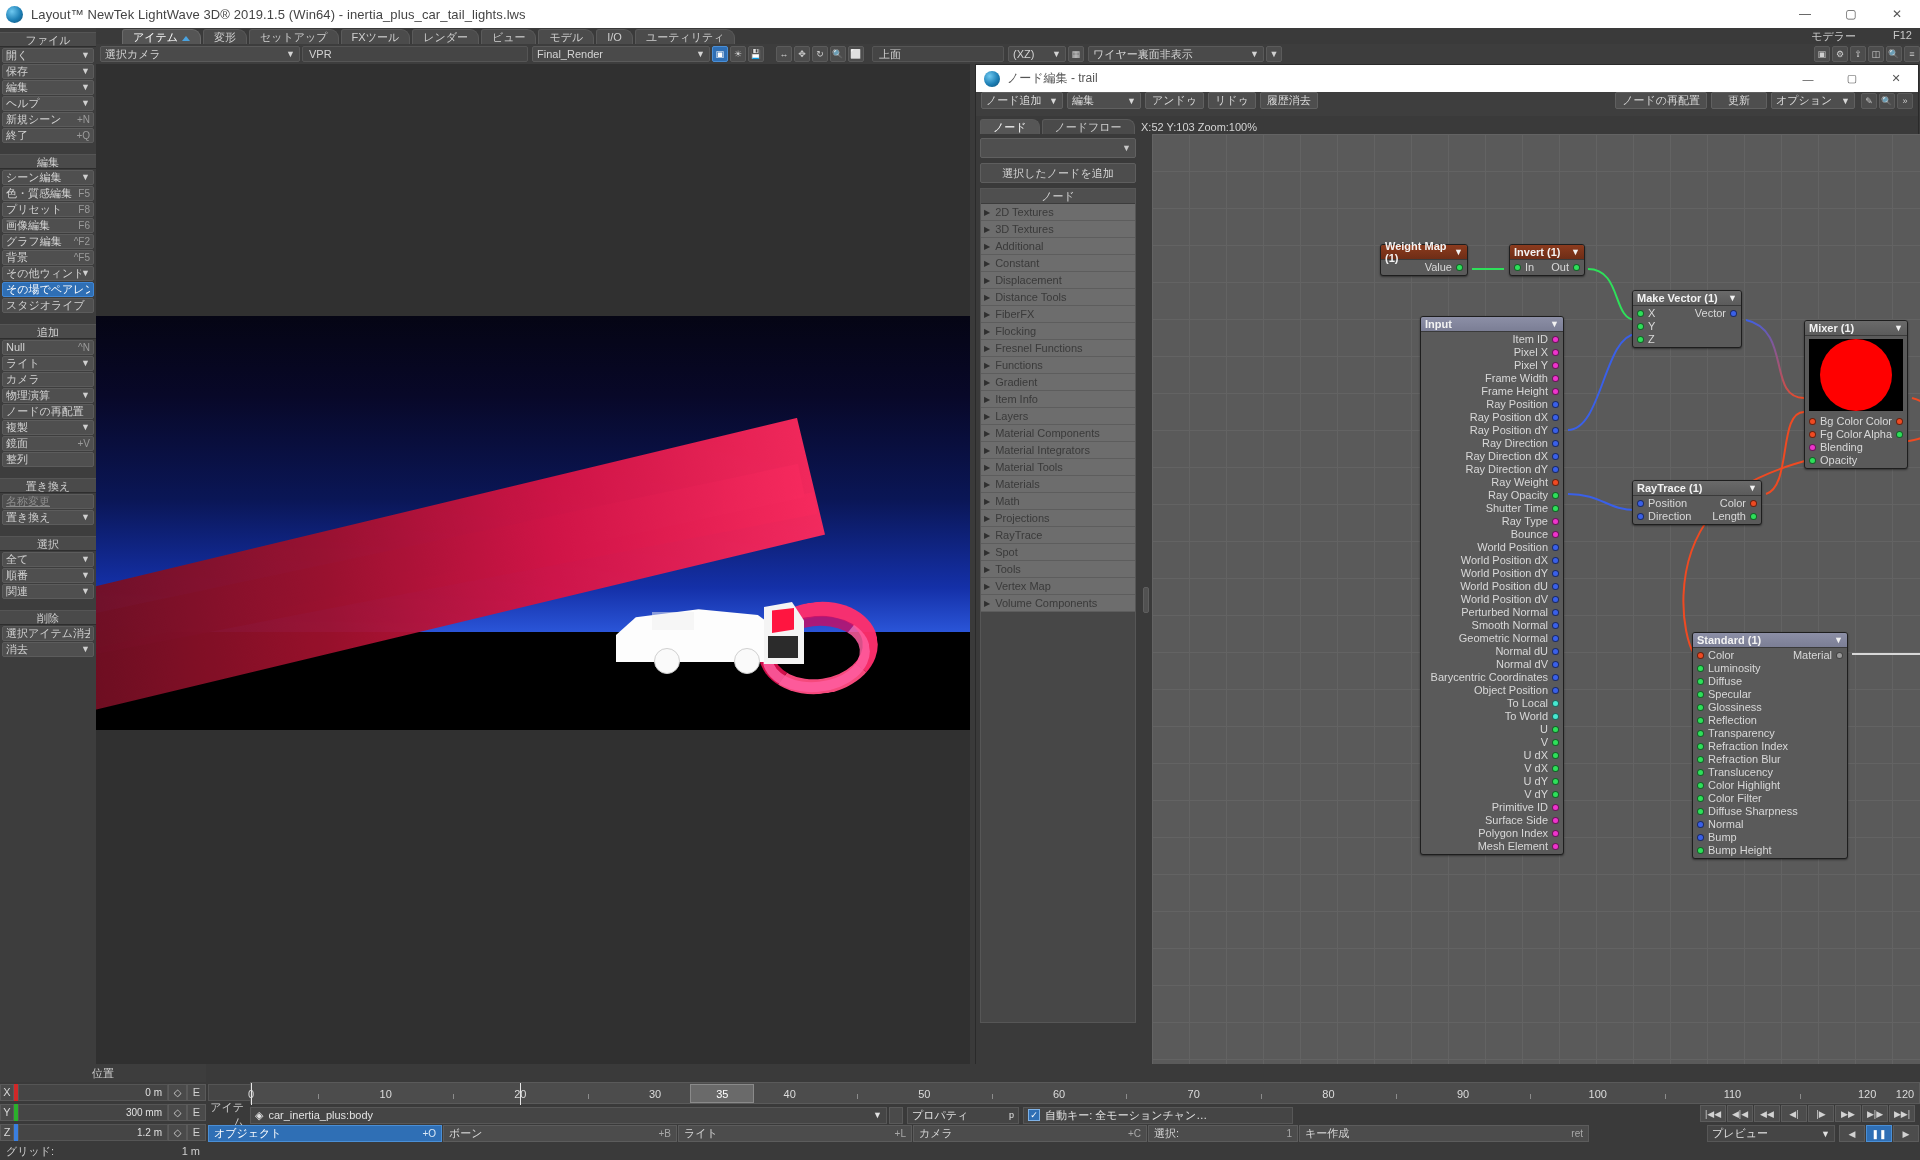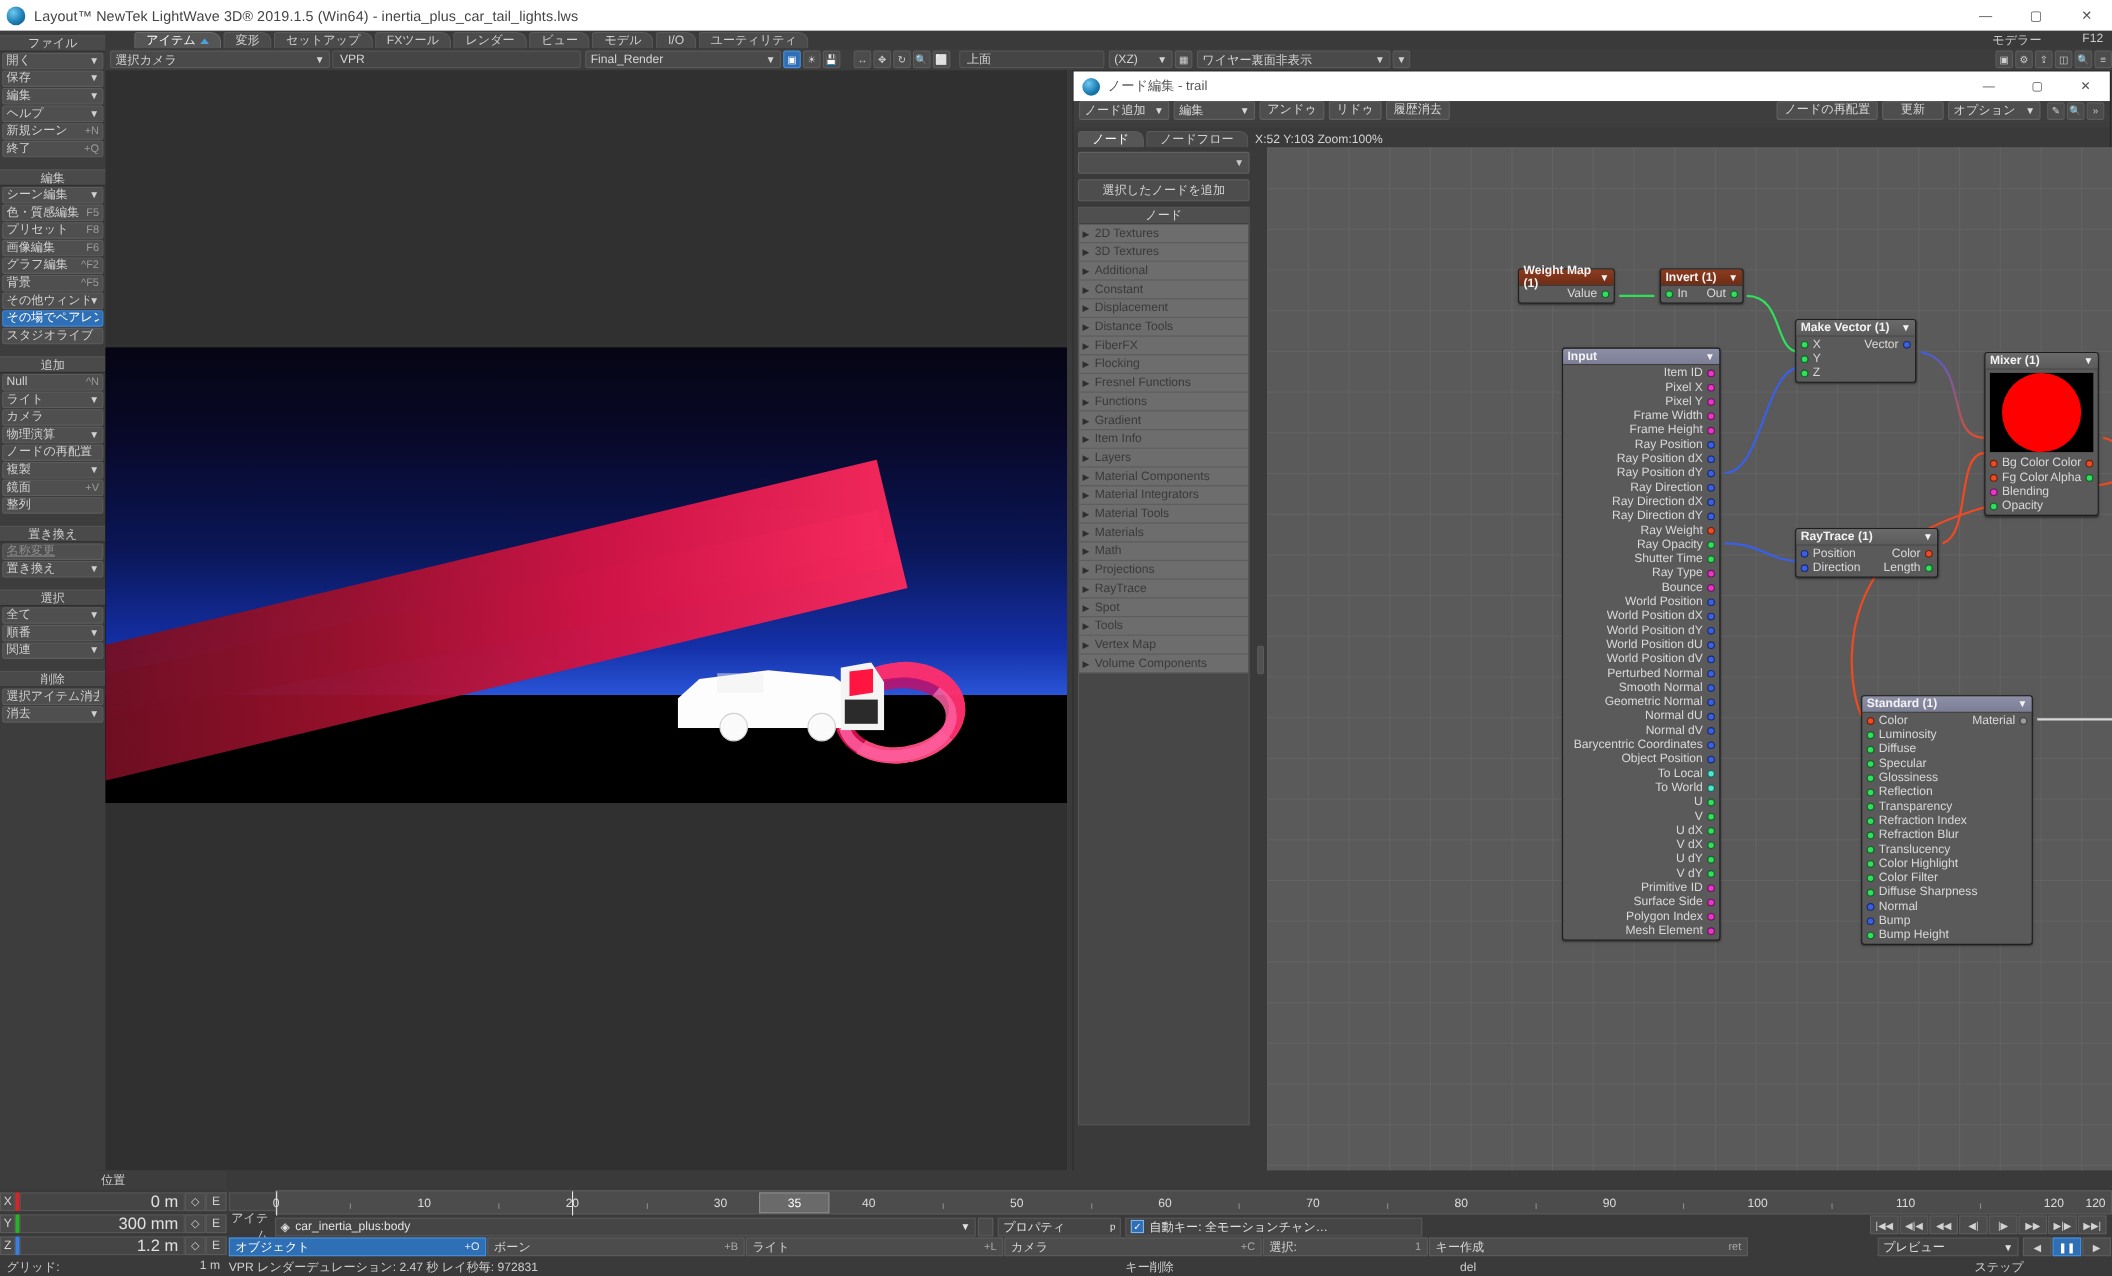--- a/index.html
+++ b/index.html
@@ -163,21 +163,21 @@
 
   
   .botwrap{position:absolute;left:0;top:1064px;width:1920px;height:96px;background:#3a3a3a;}
   .pos-head{position:absolute;left:0;top:0;width:206px;height:18px;text-align:center;font-size:11px;
     line-height:18px;color:#cfcfcf;background:#3d3d3d;}
   .axrow{position:absolute;left:0;width:206px;height:20px;display:flex;align-items:center;}
   .ax-l{width:14px;height:17px;background:#4a4a4a;border:1px solid #5a5a5a;font-size:11px;
     text-align:center;line-height:15px;color:#d8d8d8;}
   .ax-bar{width:4px;height:17px;}
   .ax-v{flex:1;height:17px;background:#454545;border:1px solid #555;text-align:right;padding-right:5px;
-    font-size:15px;line-height:15px;color:#e0e0e0;}
+    font-size:10px;line-height:15px;color:#e0e0e0;}
   .ax-k{width:19px;height:17px;background:#4a4a4a;border:1px solid #5a5a5a;text-align:center;
     font-size:10px;line-height:15px;color:#d0d0d0;}
   .ax-e{width:19px;height:17px;background:#4a4a4a;border:1px solid #5a5a5a;text-align:center;
     font-size:11px;line-height:15px;color:#d0d0d0;}
   .gridrow{position:absolute;left:0;top:78px;width:206px;height:18px;display:flex;align-items:center;
     font-size:11px;color:#cfcfcf;padding:0 6px;}
 
   .frameno{position:absolute;left:208px;top:20px;width:105px;height:17px;background:#454545;
     border:1px solid #555;text-align:right;padding-right:6px;font-size:11px;line-height:15px;color:#e0e0e0;}
   .timeline{position:absolute;left:250px;top:18px;width:1670px;height:22px;background:#4c4c4c;
@@ -1154,21 +1154,15 @@
       <div style="flex:1"></div>
       <div class="itemsel" style="flex:0 0 128px;margin-right:4px">
         <span>プレビュー</span>
         <span class="c">▼</span>
       </div>
       <div class="pb">◀</div>
       <div class="pb blue">❚❚</div>
       <div class="pb">▶</div>
     </div>
 
-    <div class="statusrow">
-      <span>VPR レンダーデュレーション: 2.47 秒  レイ秒毎: 972831</span>
-      <span style="margin-left:534px">キー削除</span>
-      <span style="margin-left:260px">del</span>
-      <span style="margin-left:auto;margin-right:80px">ステップ</span>
-    </div>
   </div>
 
 </div>
 
 </body></html>

